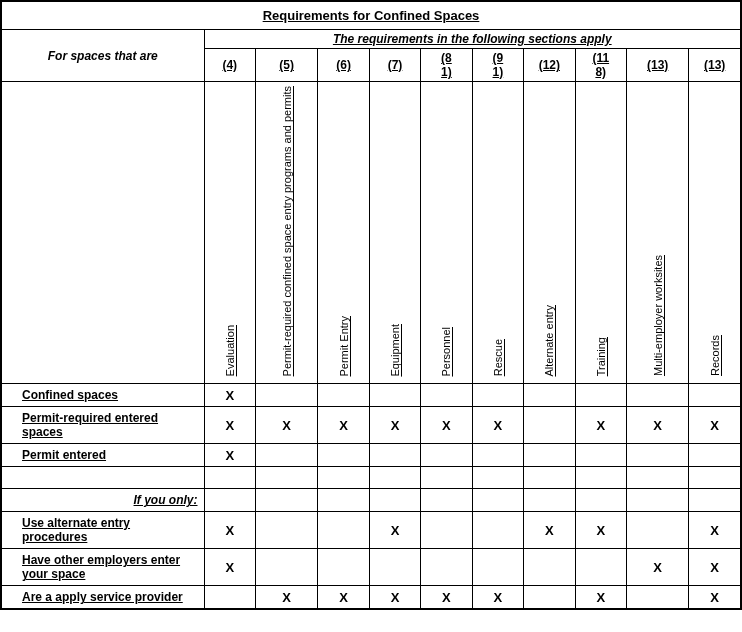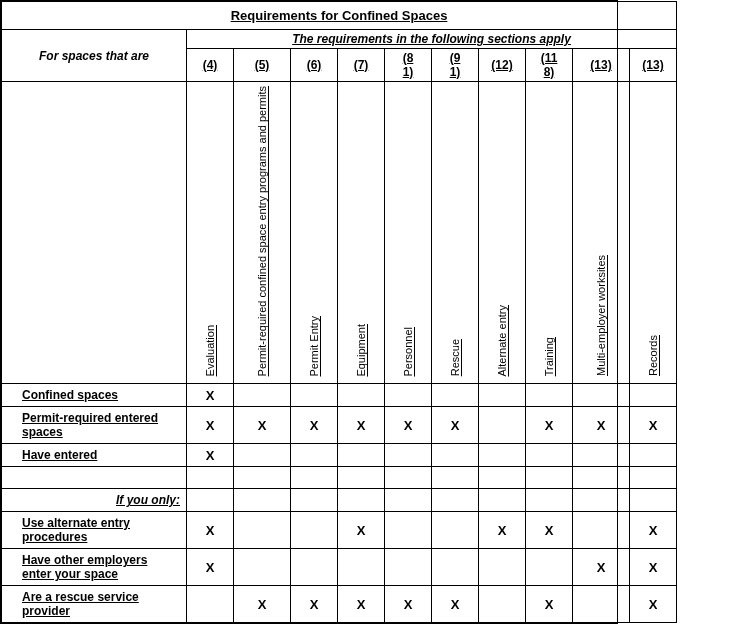--- a/index.html
+++ b/index.html
@@ -3,21 +3,21 @@
   <meta charset="utf-8">
   <style>
     * { box-sizing: border-box; margin: 0; padding: 0; }
     body {
       font-family: Arial, sans-serif;
       font-size: 12px;
       background: #fff;
       width: 742px;
     }
     .table-wrapper {
-      width: 618px;
+      width: 742px;
       border: 1px solid #000;
     }
     table {
       width: 100%;
       border-collapse: collapse;
       table-layout: fixed;
     }
     td, th {
       border: 1px solid #000;
       text-align: center;
@@ -183,21 +183,21 @@
       <td class="x-mark">X</td>
       <td class="x-mark">X</td>
       <td class="x-mark">X</td>
       <td></td>
       <td class="x-mark">X</td>
       <td class="x-mark">X</td>
       <td class="x-mark">X</td>
     </tr>
 
     <tr>
-      <td class="row-label">Have entered</td>
+      <td class="row-label">Permit entered</td>
       <td class="x-mark">X</td>
       <td></td>
       <td></td>
       <td></td>
       <td></td>
       <td></td>
       <td></td>
       <td></td>
       <td></td>
       <td></td>
@@ -253,21 +253,21 @@
       <td></td>
       <td></td>
       <td></td>
       <td></td>
       <td></td>
       <td class="x-mark">X</td>
       <td class="x-mark">X</td>
     </tr>
 
     <tr>
-      <td class="row-label">Are a rescue service provider</td>
+      <td class="row-label">Are a apply service provider</td>
       <td></td>
       <td class="x-mark">X</td>
       <td class="x-mark">X</td>
       <td class="x-mark">X</td>
       <td class="x-mark">X</td>
       <td class="x-mark">X</td>
       <td></td>
       <td class="x-mark">X</td>
       <td></td>
       <td class="x-mark">X</td>

